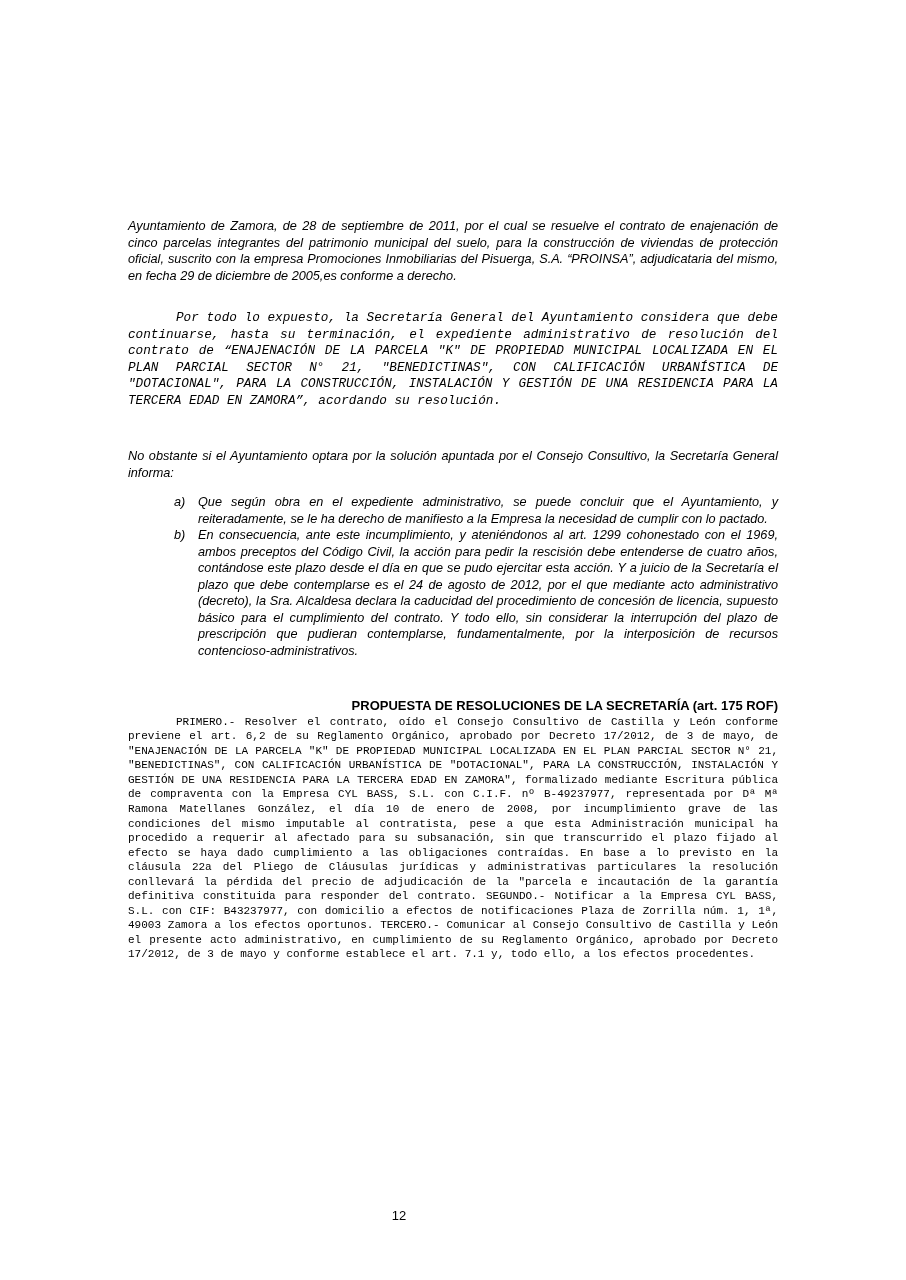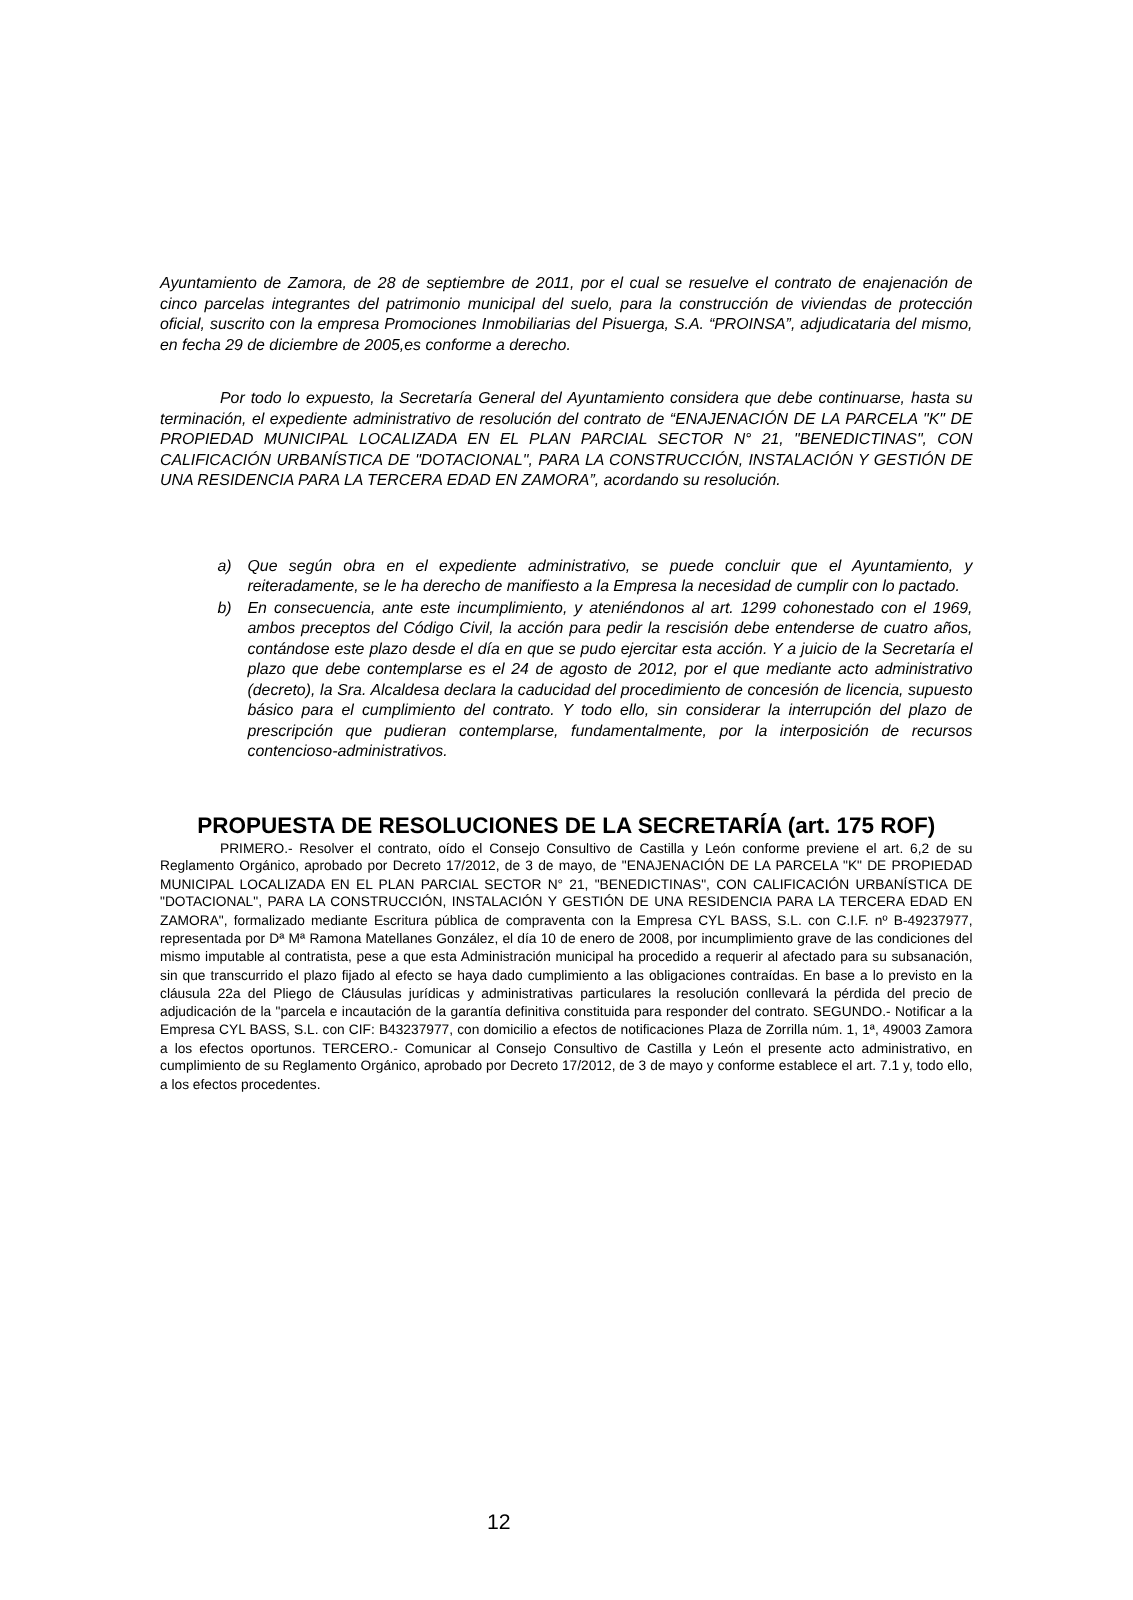--- a/index.html
+++ b/index.html
@@ -28,20 +28,21 @@
   }
   .para {
     margin: 0 0 0 0;
     text-align: justify;
   }
   .italic {
     font-style: italic;
   }
   .indent-first {
     text-indent: 48px;
+    font-family: Liberation Mono, monospace;
   }
   .spacer-sm { height: 13px; }
   .spacer-md { height: 26px; }
   .centered {
     text-align: center;
     font-style: italic;
     font-weight: bold;
     font-size: 12.2px;
   }
   .list {
@@ -59,55 +60,56 @@
     width: 24px;
     flex: 0 0 24px;
     font-style: italic;
   }
   .list-text {
     flex: 1 1 auto;
     text-align: justify;
   }
   .heading {
     font-weight: bold;
-    font-size: 18px;
-    text-align: center;
+    font-size: 13px;
+    text-align: right;
     margin: 0;
   }
   .body-block {
     text-align: justify;
     font-size: 11px;
     line-height: 1.32;
   }
   .page-number {
     position: absolute;
     left: 0;
     right: 0;
     top: 1208px;
     text-align: center;
-    font-size: 17px;
+    font-size: 13px;
   }
 </style>
 </head>
 <body>
 
 <div class="page">
   <div class="doc-body">
 
     <p class="para italic">Ayuntamiento de Zamora, de 28 de septiembre de 2011, por el cual se resuelve el contrato de enajenación de cinco parcelas integrantes del patrimonio municipal del suelo, para la construcción de viviendas de protección oficial, suscrito con la empresa Promociones Inmobiliarias del Pisuerga, S.A. “PROINSA”, adjudicataria del mismo, en fecha 29 de diciembre de 2005,es conforme a derecho.</p>
 
     <div class="spacer-md"></div>
 
     <p class="para italic indent-first">Por todo lo expuesto, la Secretaría General del Ayuntamiento considera que debe continuarse, hasta su terminación, el expediente administrativo de resolución del contrato de “ENAJENACIÓN DE LA PARCELA "K" DE PROPIEDAD  MUNICIPAL LOCALIZADA EN EL PLAN PARCIAL SECTOR N° 21, "BENEDICTINAS", CON CALIFICACIÓN URBANÍSTICA DE "DOTACIONAL", PARA LA CONSTRUCCIÓN, INSTALACIÓN Y GESTIÓN DE UNA RESIDENCIA PARA LA TERCERA EDAD EN ZAMORA”, acordando su resolución.</p>
 
     <div class="spacer-md"></div>
 
 
     <div class="spacer-sm"></div>
 
+    <p class="para italic">No obstante si el Ayuntamiento optara por la solución apuntada por el Consejo Consultivo, la Secretaría General informa:</p>
 
     <div class="spacer-sm"></div>
 
     <ul class="list">
       <li class="list-item">
         <span class="list-marker">a)</span>
         <span class="list-text">Que según obra en el expediente administrativo, se puede concluir que el Ayuntamiento, y reiteradamente, se le ha derecho de manifiesto a la Empresa la necesidad de cumplir con lo pactado.</span>
       </li>
       <li class="list-item">
         <span class="list-marker">b)</span>

